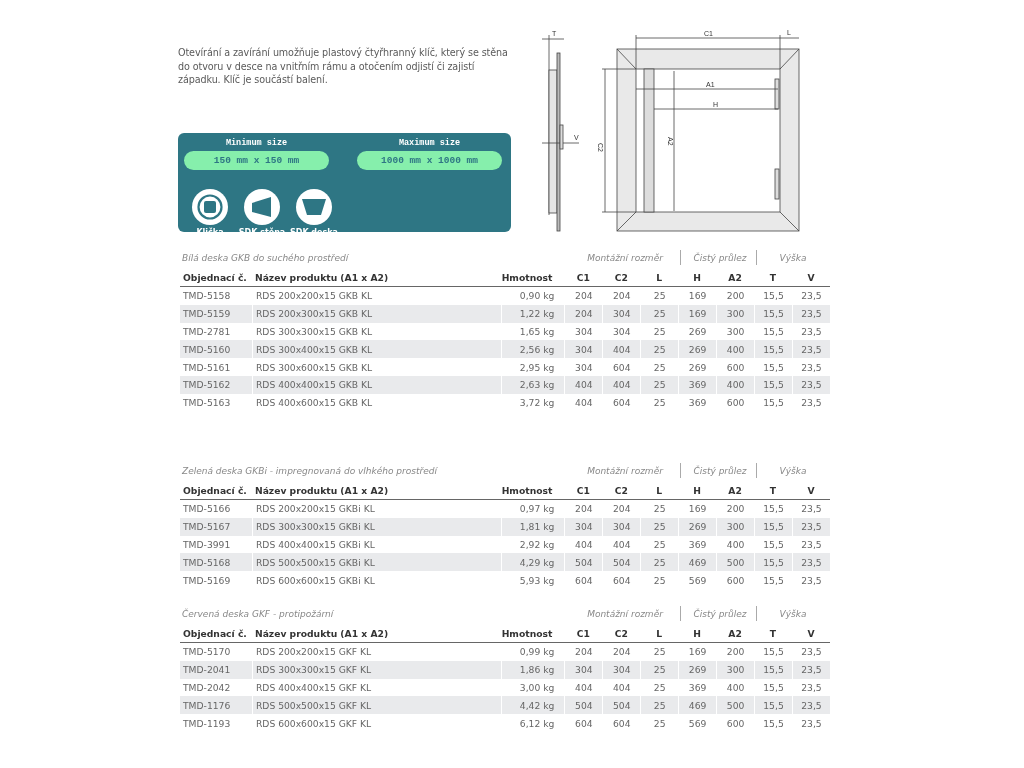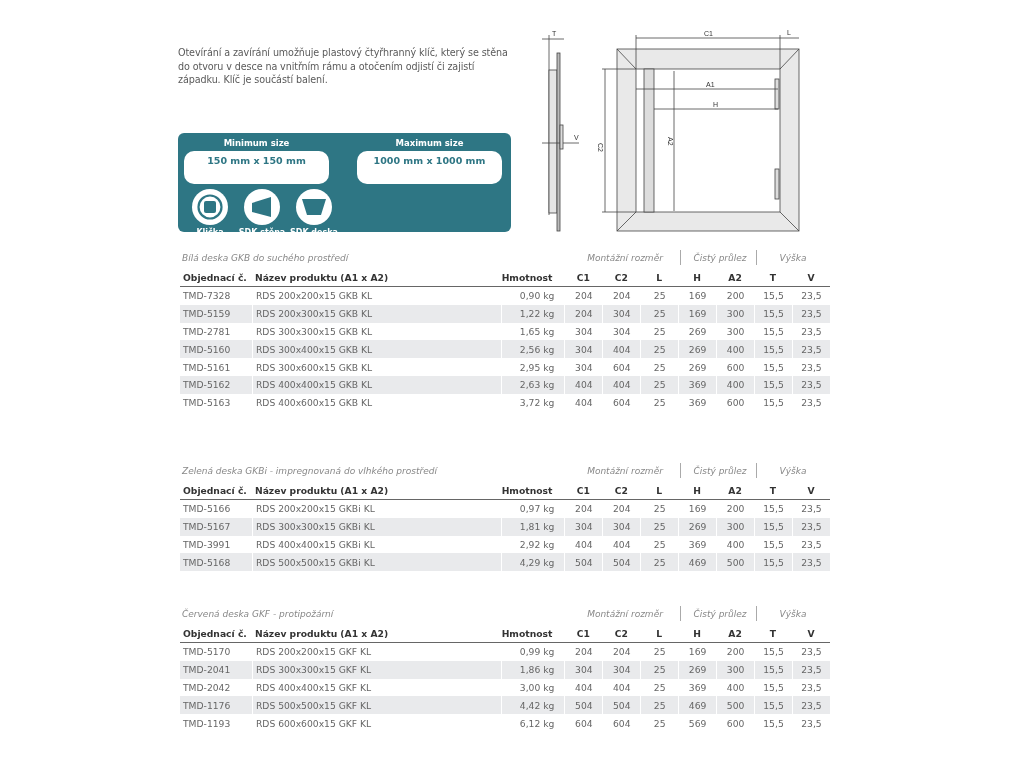--- a/index.html
+++ b/index.html
@@ -2,25 +2,25 @@
 <html><head>
 <meta charset="utf-8">
 <style>
   * { box-sizing: border-box; margin: 0; padding: 0; }
   html, body { width: 1024px; height: 768px; background: #ffffff; overflow: hidden; }
   body { font-family: "DejaVu Sans", "Liberation Sans", sans-serif; color: #555; position: relative; }
 
   .intro { position: absolute; left: 178px; top: 46px; width: 336px; font-size: 9.6px; line-height: 13.5px; color: #5a5a5a; letter-spacing: -0.1px; }
 
   .spec-panel { position: absolute; left: 178px; top: 133px; width: 333px; height: 99px; background: #2e7684; border-radius: 6px; }
-  .size-block { position: absolute; top: 5px; width: 145px; text-align: center; }
+  .size-block { position: absolute; top: 5px; width: 145px; text-align: center; font-family: Liberation Mono, monospace; }
   .size-block.min { left: 6px; }
   .size-block.max { left: 179px; }
   .size-label { font-size: 8.5px; font-weight: bold; color: #ffffff; height: 11px; line-height: 11px; }
-  .size-pill { margin-top: 2px; height: 33px; border-radius: 10px; background: #ffffff; color: #2e7684; font-size: 9.5px; font-weight: bold; line-height: 19px; }
+  .size-pill { margin-top: 2px; height: 19px; border-radius: 10px; background: #86efac; color: #2e7684; font-size: 9.5px; font-weight: bold; line-height: 19px; }
   .icons { position: absolute; left: 12px; top: 56px; display: flex; gap: 12px; }
   .icon-item { width: 40px; display: flex; flex-direction: column; align-items: center; }
   .icon-circle { width: 36px; height: 36px; border-radius: 50%; background: #ffffff; display: flex; align-items: center; justify-content: center; }
   .icon-label { margin-top: 3px; font-size: 8px; font-weight: bold; color: #ffffff; white-space: nowrap; }
 
   .drawing { position: absolute; left: 530px; top: 25px; width: 285px; height: 210px; }
 
   .section { position: absolute; left: 180px; width: 650px; }
   .sec-head { position: relative; height: 18px; font-size: 9px; font-style: italic; color: #888; }
   .sec-title { position: absolute; left: 2px; top: 3px; }
@@ -146,21 +146,21 @@
       <th class="c-n">C2</th>
       <th class="c-n">L</th>
       <th class="c-n">H</th>
       <th class="c-n">A2</th>
       <th class="c-n">T</th>
       <th class="c-n">V</th>
     </tr>
       </thead>
     <tbody>
         <tr>
-          <td class="l">TMD-7328</td>
+          <td class="l">TMD-5158</td>
           <td class="l">RDS 200x200x15 GKB KL</td>
           <td class="r">0,90 kg</td>
           <td>204</td>
           <td>204</td>
           <td>25</td>
           <td>169</td>
           <td>200</td>
           <td>15,5</td>
           <td>23,5</td>
         </tr>
@@ -306,20 +306,32 @@
           <td class="l">RDS 500x500x15 GKBi KL</td>
           <td class="r">4,29 kg</td>
           <td>504</td>
           <td>504</td>
           <td>25</td>
           <td>469</td>
           <td>500</td>
           <td>15,5</td>
           <td>23,5</td>
         </tr>
+        <tr>
+          <td class="l">TMD-5169</td>
+          <td class="l">RDS 600x600x15 GKBi KL</td>
+          <td class="r">5,93 kg</td>
+          <td>604</td>
+          <td>604</td>
+          <td>25</td>
+          <td>569</td>
+          <td>600</td>
+          <td>15,5</td>
+          <td>23,5</td>
+        </tr>
       </tbody>
   </table>
 </div>
 
 <div class="section" style="top:606px;">
   <div class="sec-head">
     <span class="sec-title">Červená deska GKF - protipožární</span>
     <span class="grp montaz">Montážní rozměr</span>
     <span class="grp-sep" style="left:500px;"></span>
     <span class="grp prulez">Čistý průlez</span>

